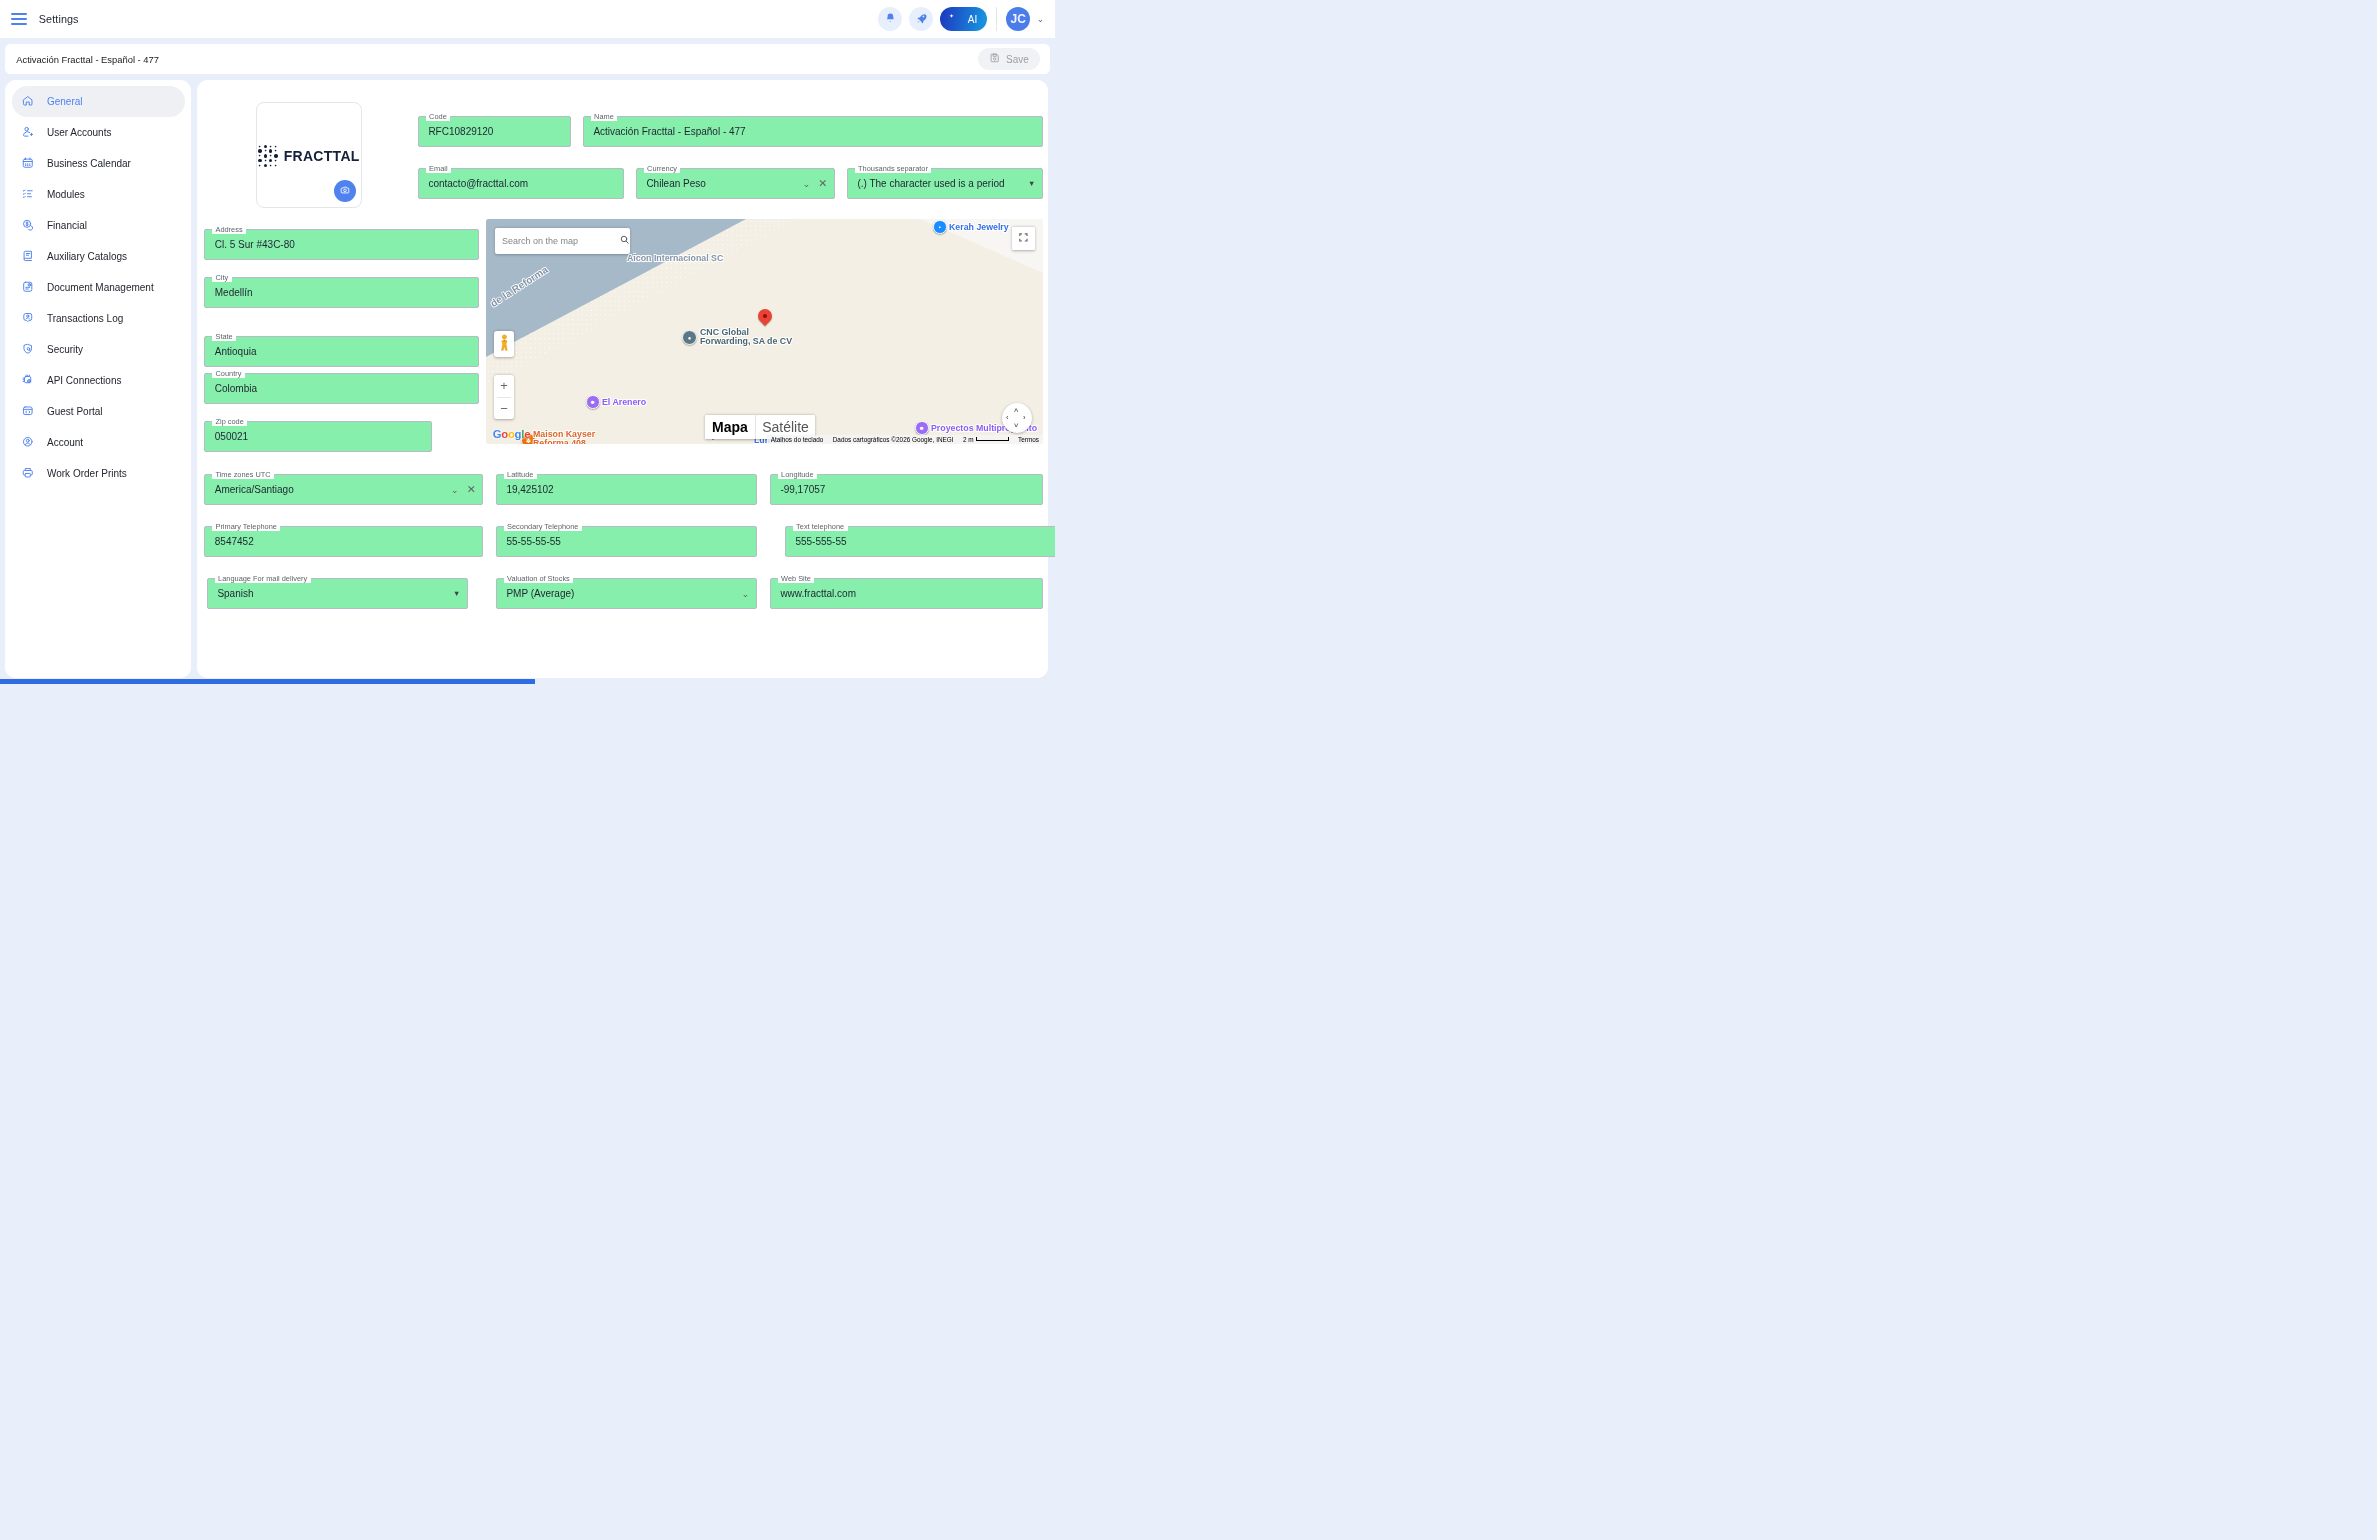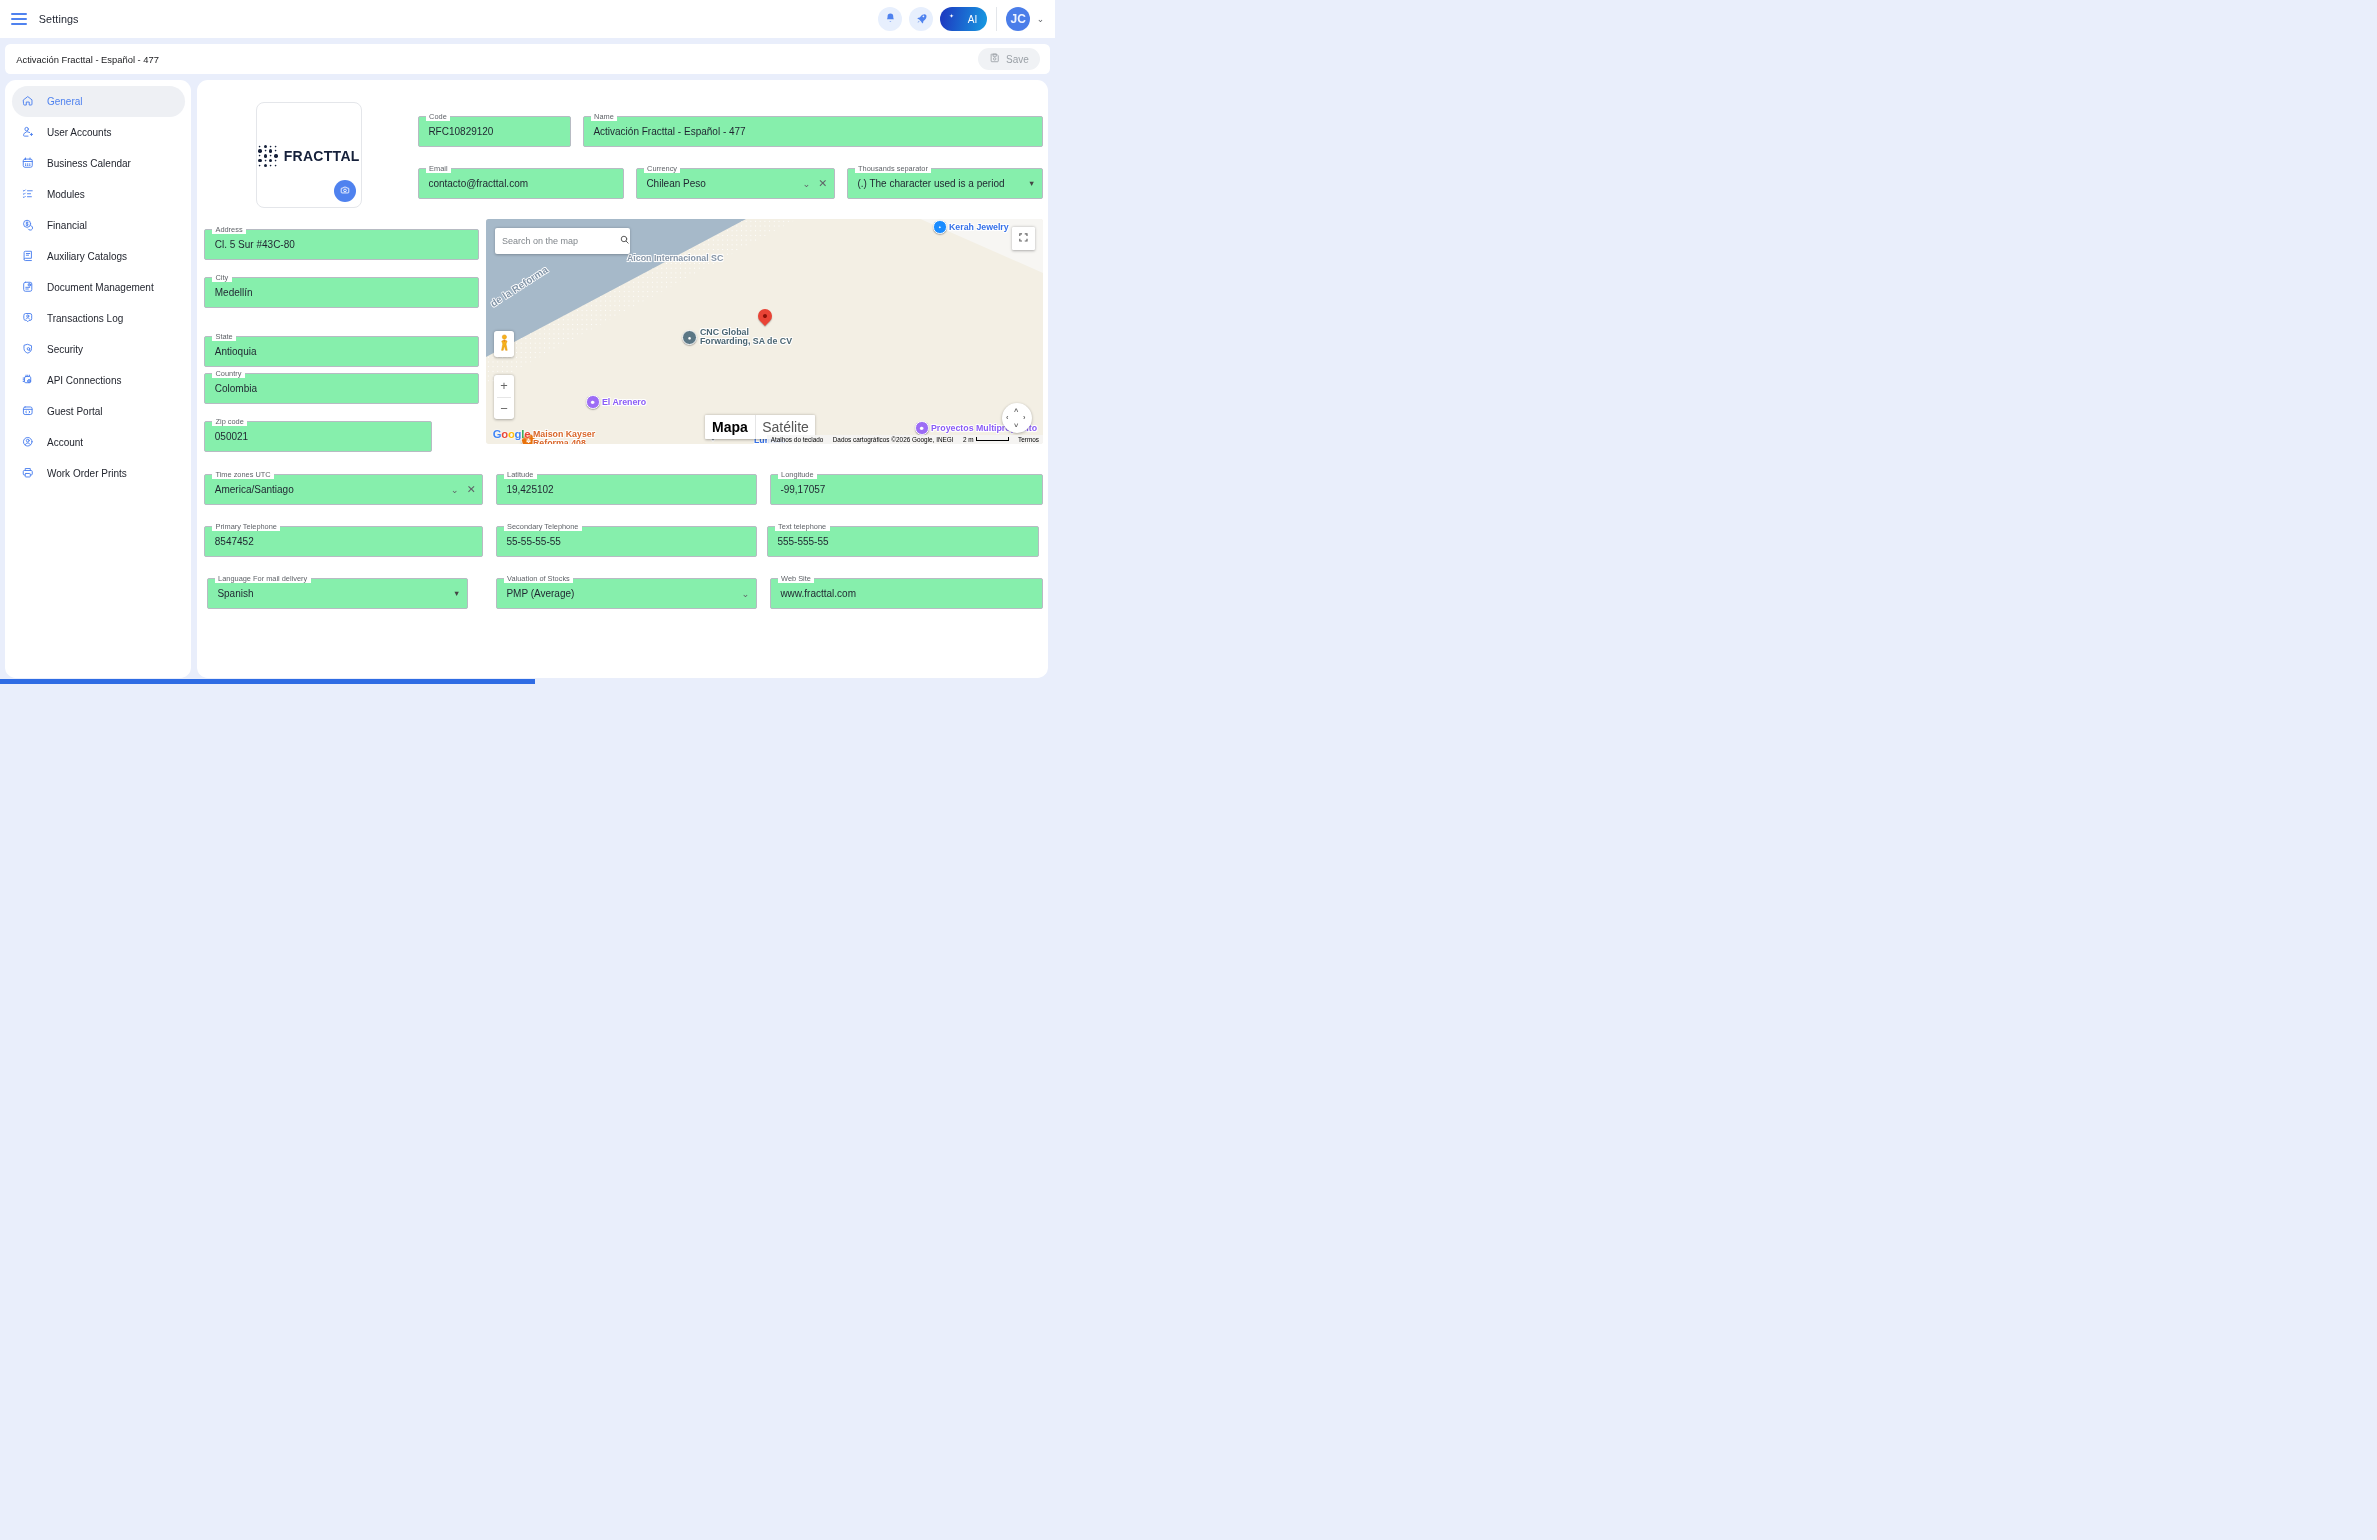--- a/index.html
+++ b/index.html
@@ -443,21 +443,21 @@
   </div>
 
   <div class="field" style="left:7.4px; top:446px; width:279px;">
     <span class="flabel">Primary Telephone</span>
     <span class="fvalue">8547452</span>
   </div>
   <div class="field" style="left:299px; top:446px; width:261px;">
     <span class="flabel">Secondary Telephone</span>
     <span class="fvalue">55-55-55-55</span>
   </div>
-  <div class="field" style="left:570px; top:446px; width:272px;">
+  <div class="field" style="left:588px; top:446px; width:272px;">
     <span class="flabel">Text telephone</span>
     <span class="fvalue">555-555-55</span>
   </div>
 
   <div class="field" style="left:10px; top:498px; width:261px;">
     <span class="flabel">Language For mail delivery</span>
     <span class="fvalue">Spanish</span>
     <span class="tail">
         <span class="drop-filled">▼</span>
       </span>

